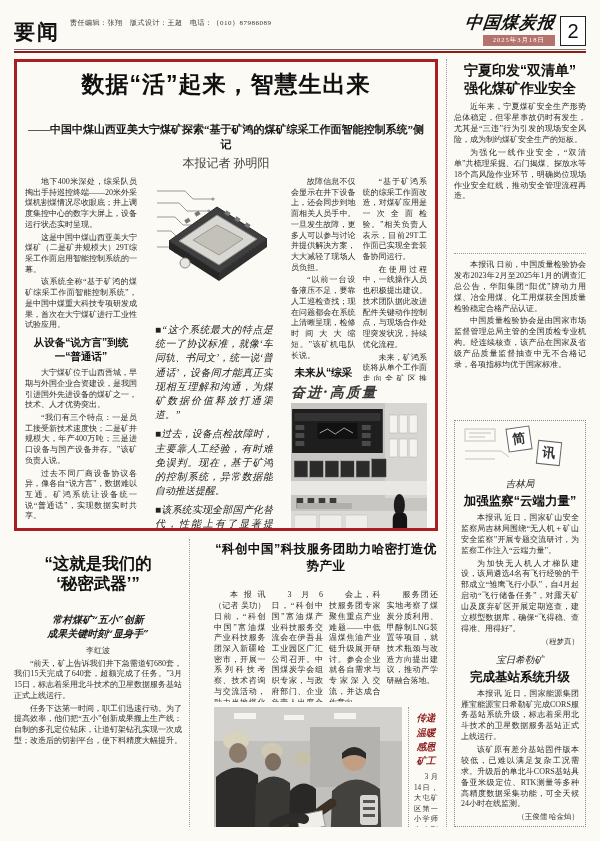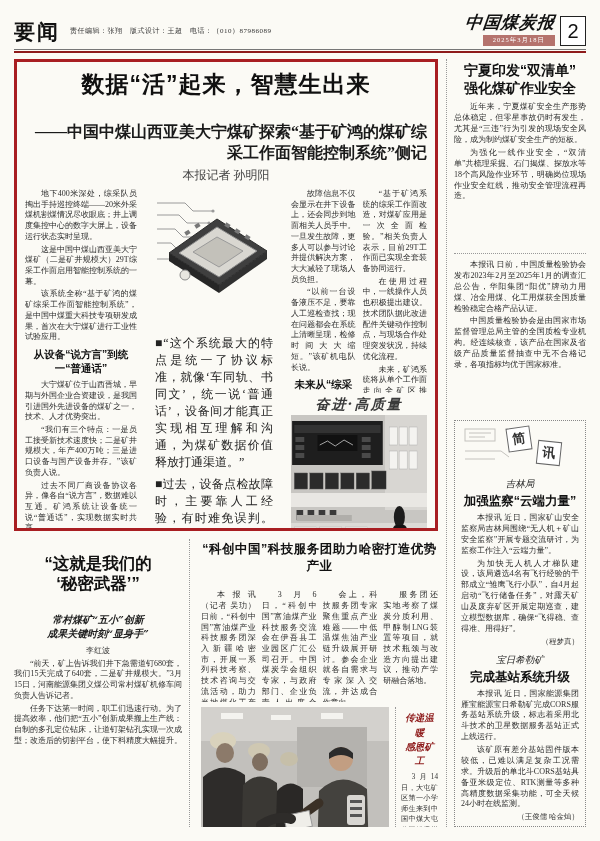--- a/index.html
+++ b/index.html
@@ -1,56 +1,56 @@
 <!DOCTYPE html>
 <html><head>
 <meta charset="utf-8">
 <style>
   html,body{margin:0;padding:0;background:#dddbd5;}
   .page{width:600px;height:841px;background:#fbfaf5;margin:0 auto;position:relative;
         font-family:"Liberation Serif","DejaVu Serif",serif;color:#2d2d2d;
         box-sizing:border-box;padding:8px 14px 10px;overflow:hidden;}
   
   .hdr{display:flex;justify-content:space-between;align-items:flex-end;height:38px;}
-  .hdr-left{display:flex;align-items:center;gap:10px;margin-top:32px;}
+  .hdr-left{display:flex;align-items:flex-start;gap:10px;margin-top:32px;}
   .section-title{font-family:"Liberation Sans","DejaVu Sans",sans-serif;font-weight:900;font-size:21px;color:#111;letter-spacing:2px;}
   .hdr-meta{font-size:7px;color:#333;padding-bottom:3px;letter-spacing:.5px;}
   .hdr-right{display:flex;align-items:flex-end;gap:5px;}
   .mast-col{display:flex;flex-direction:column;align-items:flex-end;}
   .paper-name{font-family:"DejaVu Serif",serif;font-weight:700;font-style:italic;font-size:17px;color:#111;transform:skewX(-6deg);letter-spacing:1px;}
   .date-bar{background:#b5736d;color:#fff;font-size:6.5px;padding:1px 10px;margin-top:1px;letter-spacing:1px;}
   .page-num{border:1.5px solid #222;background:#fff;width:24px;height:28px;display:flex;align-items:center;justify-content:center;
             font-family:"Liberation Sans",sans-serif;font-size:20px;color:#111;}
   .rule-thin{height:1px;background:#777;margin-top:3px;}
   .rule-red{height:2px;background:#8e1b1b;margin-top:1px;}
   
   .content{display:flex;gap:8px;margin-top:6px;height:768px;}
   .main-col{width:424px;display:flex;flex-direction:column;}
   .sidebar{flex:1;border-left:1px dotted #999;padding-left:7px;display:flex;flex-direction:column;overflow:hidden;}
   
   .feature{border:3px solid #a81e22;padding:5px 8px 6px;height:472px;box-sizing:border-box;overflow:hidden;}
   .feat-hl{font-family:"Liberation Sans","DejaVu Sans",sans-serif;font-weight:900;font-size:23px;color:#101010;text-align:center;letter-spacing:1px;margin-top:2px;}
-  .feat-sub{font-size:16px;font-weight:700;text-align:right;margin-top:22px;color:#1a1a1a;}
+  .feat-sub{font-size:11px;font-weight:700;text-align:center;margin-top:22px;color:#1a1a1a;}
   .feat-by{font-size:12px;text-align:center;color:#444;margin-top:3px;}
   .feat-cols{display:flex;gap:18px;margin-top:5px;height:382px;overflow:hidden;}
   .fcol{overflow:hidden;}
   .fcol1{width:112px;}
   .fcol2{width:118px;display:flex;flex-direction:column;}
   .fright{flex:1;display:flex;flex-direction:column;overflow:hidden;}
   .rr-cols{display:flex;gap:7px;height:204px;overflow:hidden;}
   .rr-cols>div{flex:1;overflow:hidden;}
   .para{font-size:8px;line-height:1.34;text-align:justify;text-indent:2em;margin:0 0 2px;}
   .subhead{font-family:"Liberation Sans",sans-serif;font-size:10.5px;font-weight:800;text-align:center;margin:5px 0 4px;color:#111;}
-  .quote-item{font-size:12px;line-height:1.42;text-align:justify;margin:0 0 5px;color:#222;}
+  .quote-item{font-size:10px;font-style:italic;line-height:1.42;text-align:justify;margin:0 0 5px;color:#222;}
   .chip-wrap{height:146px;flex:none;}
-  .calligraphy{text-align:center;font-family:"DejaVu Serif",serif;font-style:italic;font-weight:700;font-size:14px;color:#3a3a3a;height:22px;line-height:22px;letter-spacing:2px;}
+  .calligraphy{text-align:left;font-family:"DejaVu Serif",serif;font-style:italic;font-weight:700;font-size:14px;color:#3a3a3a;height:22px;line-height:22px;letter-spacing:2px;}
   .ctrl-photo{position:relative;height:150px;background:#c8c6c2;overflow:hidden;flex:none;}
   .photo-cap{position:absolute;left:4px;bottom:3px;color:#f0efec;font-size:6.5px;letter-spacing:.5px;text-shadow:0 0 2px #000;}
   
-  .bottom-row{display:flex;gap:11px;margin-top:8px;flex:1;overflow:hidden;}
+  .bottom-row{display:flex;gap:24px;margin-top:8px;flex:1;overflow:hidden;}
   .secret{width:168px;border-right:1px dotted #999;padding-right:7px;display:flex;flex-direction:column;overflow:hidden;}
   .secret-hl{font-family:"Liberation Sans",sans-serif;font-weight:900;font-size:16.5px;text-align:center;line-height:1.25;color:#111;white-space:pre-line;}
   .secret-sub{font-family:"DejaVu Serif",serif;font-style:italic;font-weight:700;font-size:10px;text-align:center;margin-top:5px;line-height:1.4;white-space:pre-line;color:#222;}
   .secret-by{font-size:8px;text-align:center;margin:4px 0 3px;color:#333;}
   .secret-body{flex:1;overflow:hidden;}
   .kc{flex:1;display:flex;flex-direction:column;overflow:hidden;}
   .kc-hl{font-family:"Liberation Sans",sans-serif;font-weight:900;font-size:12.5px;text-align:center;color:#111;letter-spacing:.5px;margin-top:2px;}
   .kc-cols{display:flex;gap:6px;height:112px;overflow:hidden;margin-top:5px;}
   .kc-cols>div{flex:1;overflow:hidden;}
   .photo-row{display:flex;gap:6px;flex:1;margin-top:5px;overflow:hidden;}
@@ -234,21 +234,21 @@
       </article>
 
       <div class="bottom-row">
         <article class="secret">
           <h2 class="secret-hl">“这就是我们的
 ‘秘密武器’”</h2>
           <div class="secret-sub">常村煤矿“五小”创新
 成果关键时刻“显身手”</div>
           <div class="secret-by">李红波</div>
           <div class="secret-body">
-              <p class="para">“前天，矿上告诉我们井下急需道钉680套，我们15天完成了640套，二是矿井规模大。”3月15日，河南能源集团义煤公司常村煤矿机修车间负责人告诉记者。</p>
+              <p class="para">“前天，矿上告诉我们井下急需道钉680套，我们15天完成了640套，超额完成了任务。”3月15日，标志着采用北斗技术的卫星数据服务基站正式上线运行。</p>
               <p class="para">任务下达第一时间，职工们迅速行动。为了提高效率，他们把“五小”创新成果搬上生产线：自制的多孔定位钻床，让道钉架钻孔实现一次成型；改造后的切割平台，使下料精度大幅提升。</p>
             </div>
         </article>
 
         <article class="kc">
           <h2 class="kc-hl">“科创中国”科技服务团助力哈密打造优势产业</h2>
           <div class="kc-cols">
             <div>
                 <p class="para">本报讯（记者 吴玏）日前，“科创中国”富油煤产业科技服务团深入新疆哈密市，开展一系列科技考察、技术咨询与交流活动，助力当地煤化工产业高质量发展。</p>
               </div>

